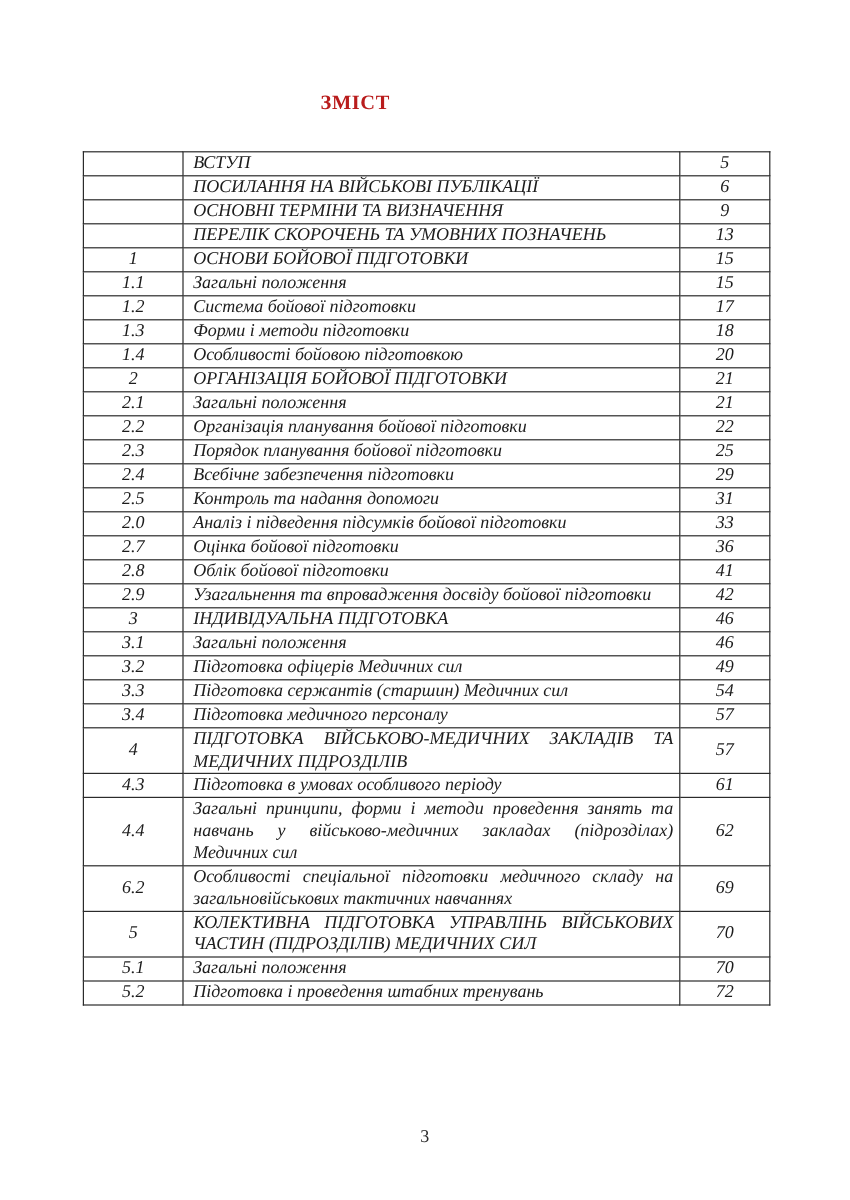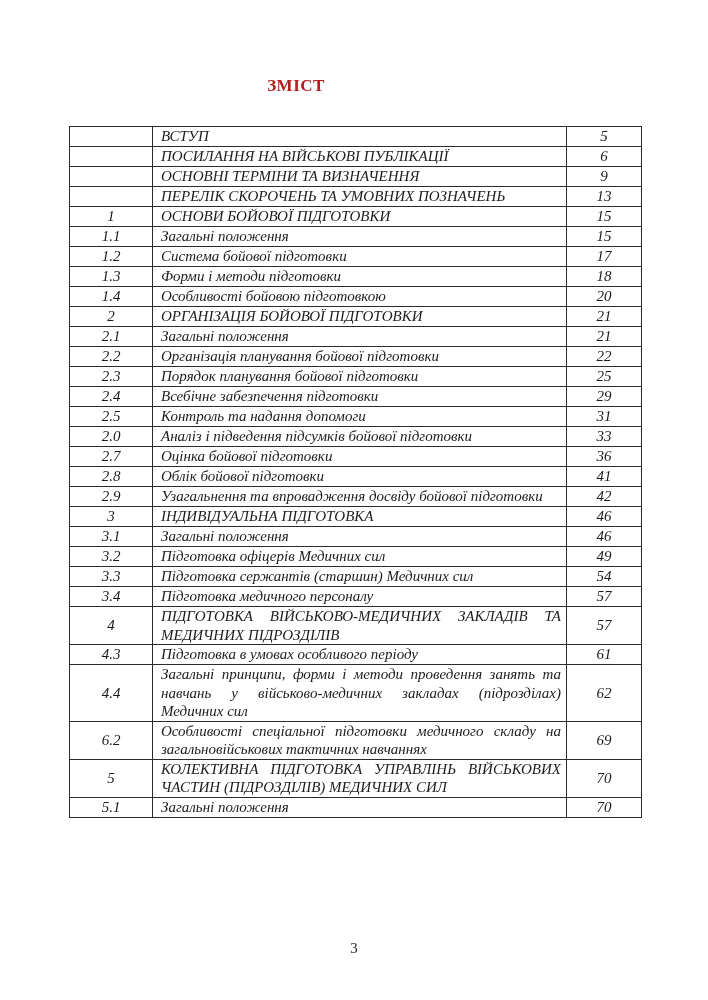--- a/index.html
+++ b/index.html
@@ -207,16 +207,21 @@
       <tr>
         <td class="col-num">5</td>
         <td class="col-title justify">КОЛЕКТИВНА ПІДГОТОВКА УПРАВЛІНЬ ВІЙСЬКОВИХ ЧАСТИН (ПІДРОЗДІЛІВ) МЕДИЧНИХ СИЛ</td>
         <td class="col-page">70</td>
       </tr>
       <tr>
         <td class="col-num">5.1</td>
         <td class="col-title">Загальні положення</td>
         <td class="col-page">70</td>
       </tr>
+      <tr>
+        <td class="col-num">5.2</td>
+        <td class="col-title">Підготовка і проведення штабних тренувань</td>
+        <td class="col-page">72</td>
+      </tr>
     </tbody>
 </table>
 
 <div class="page-number">3</div>
 
 </body></html>

